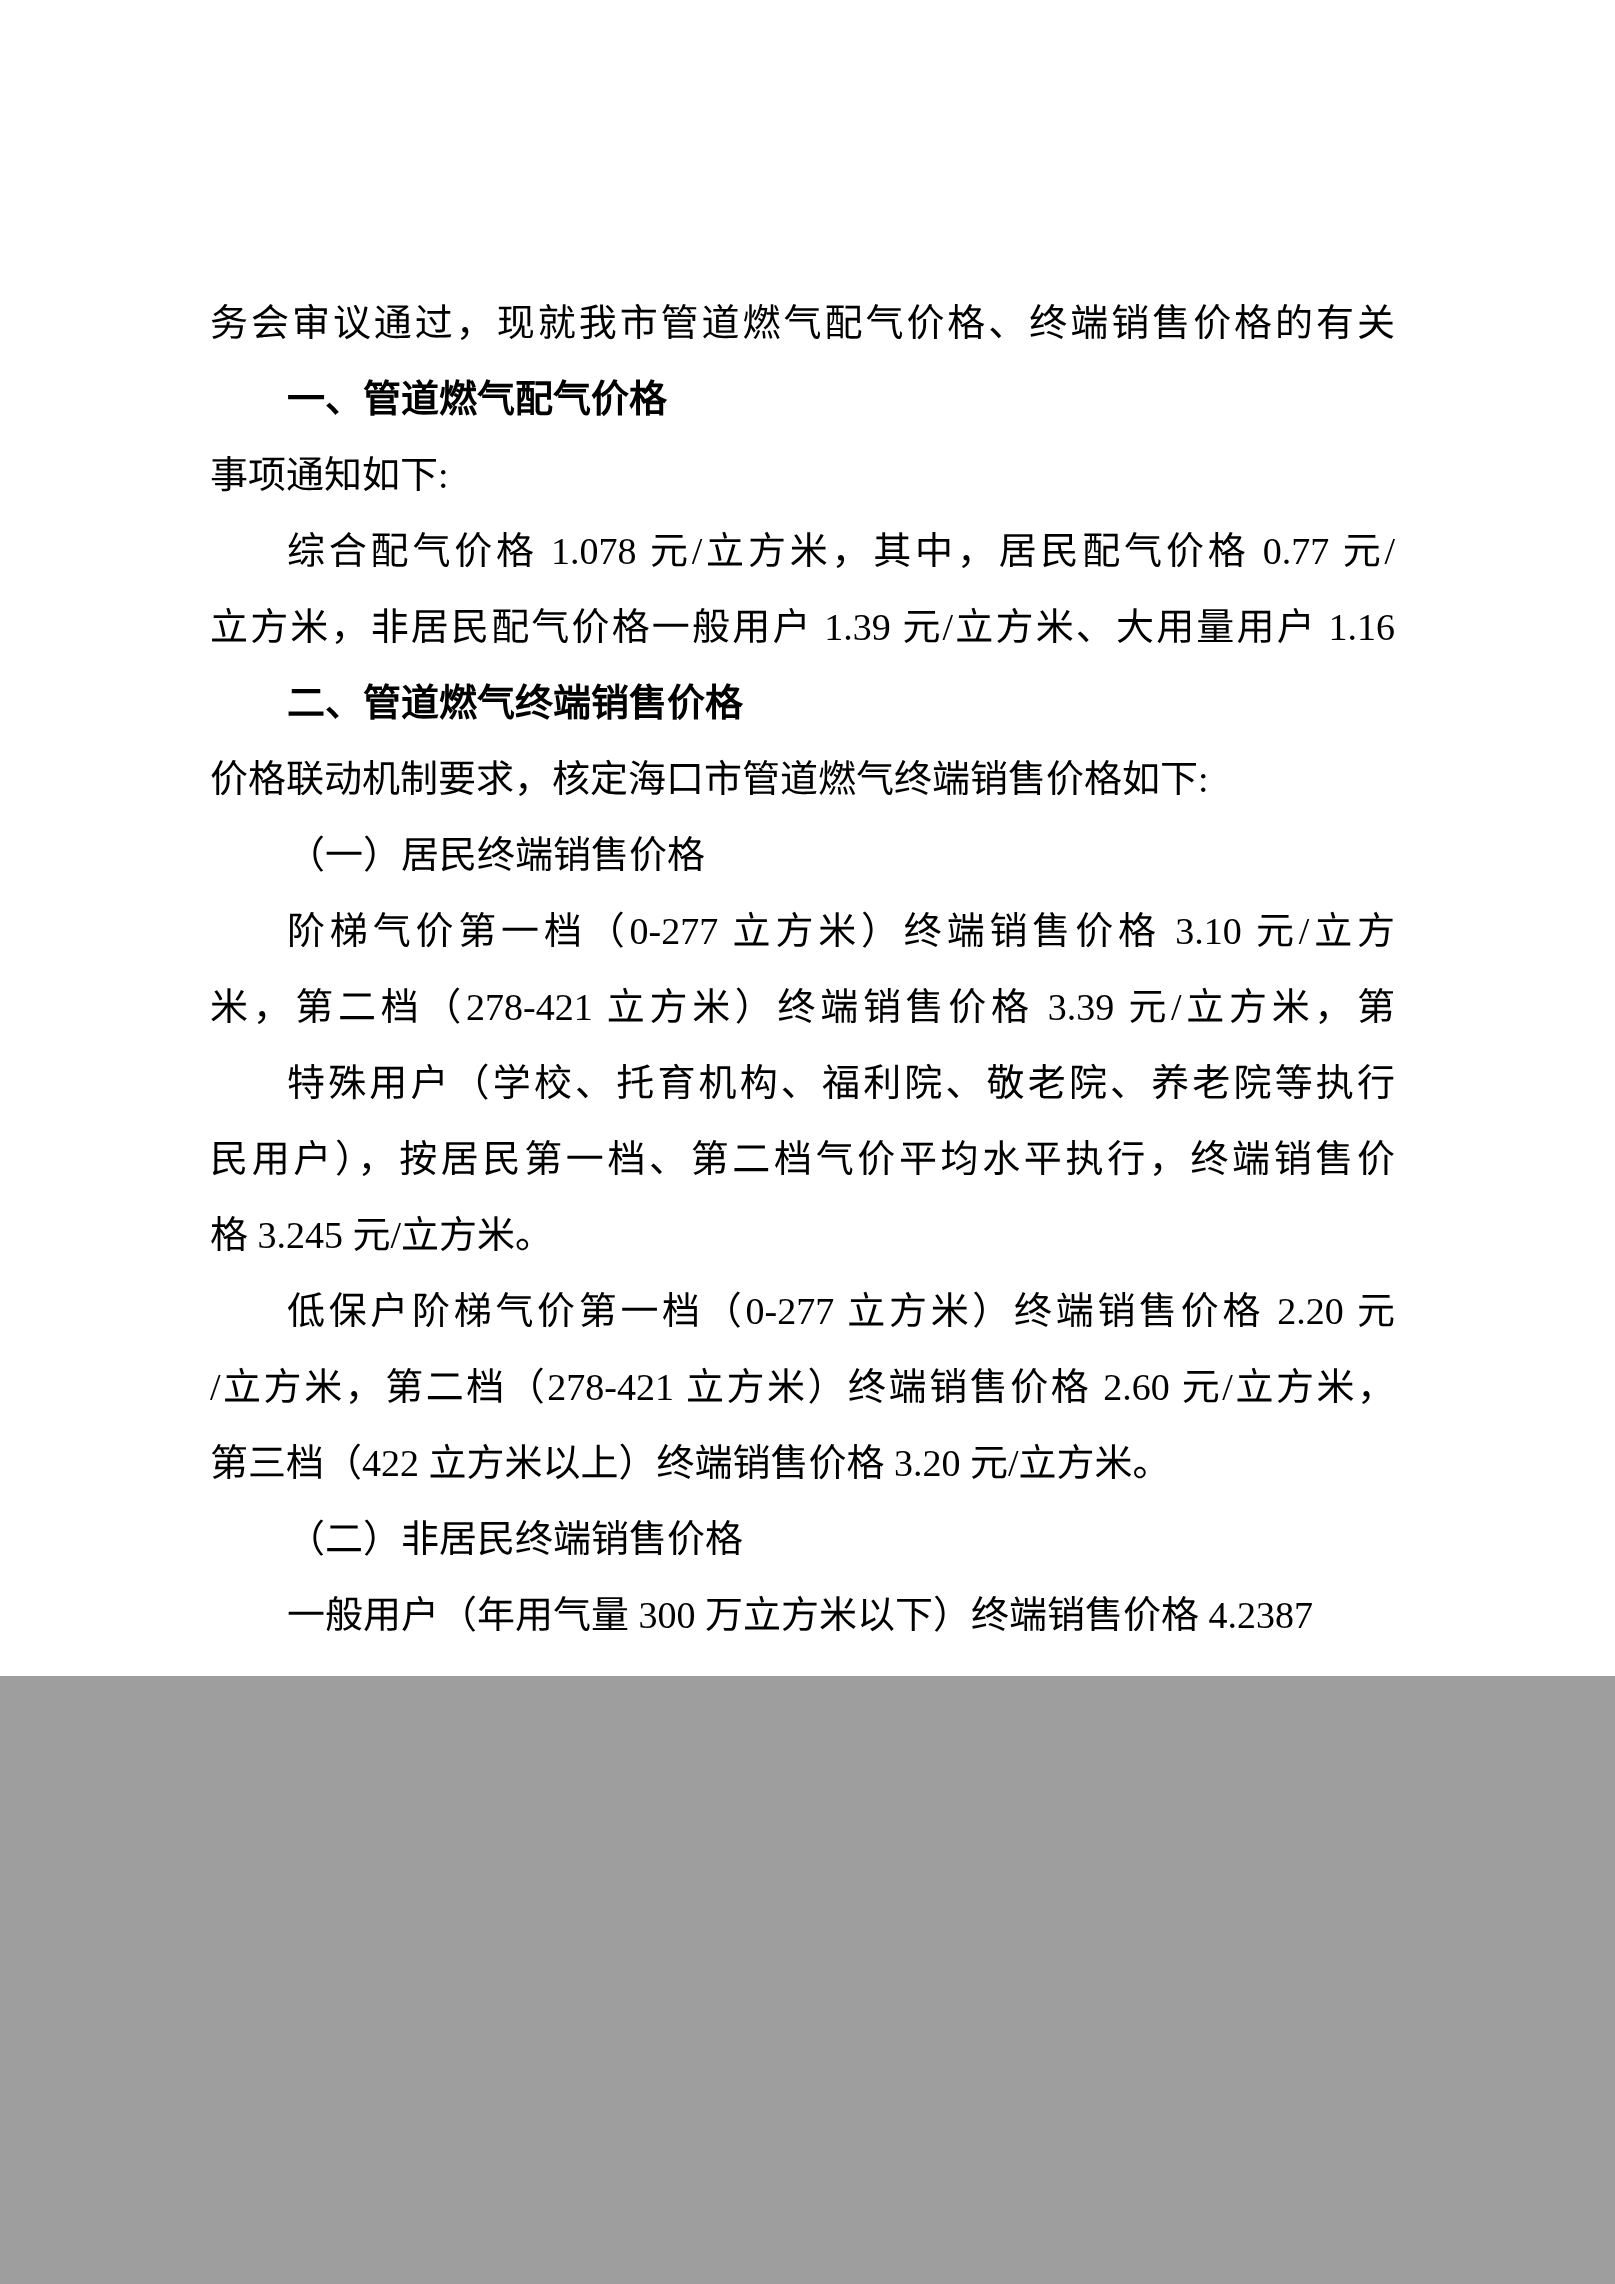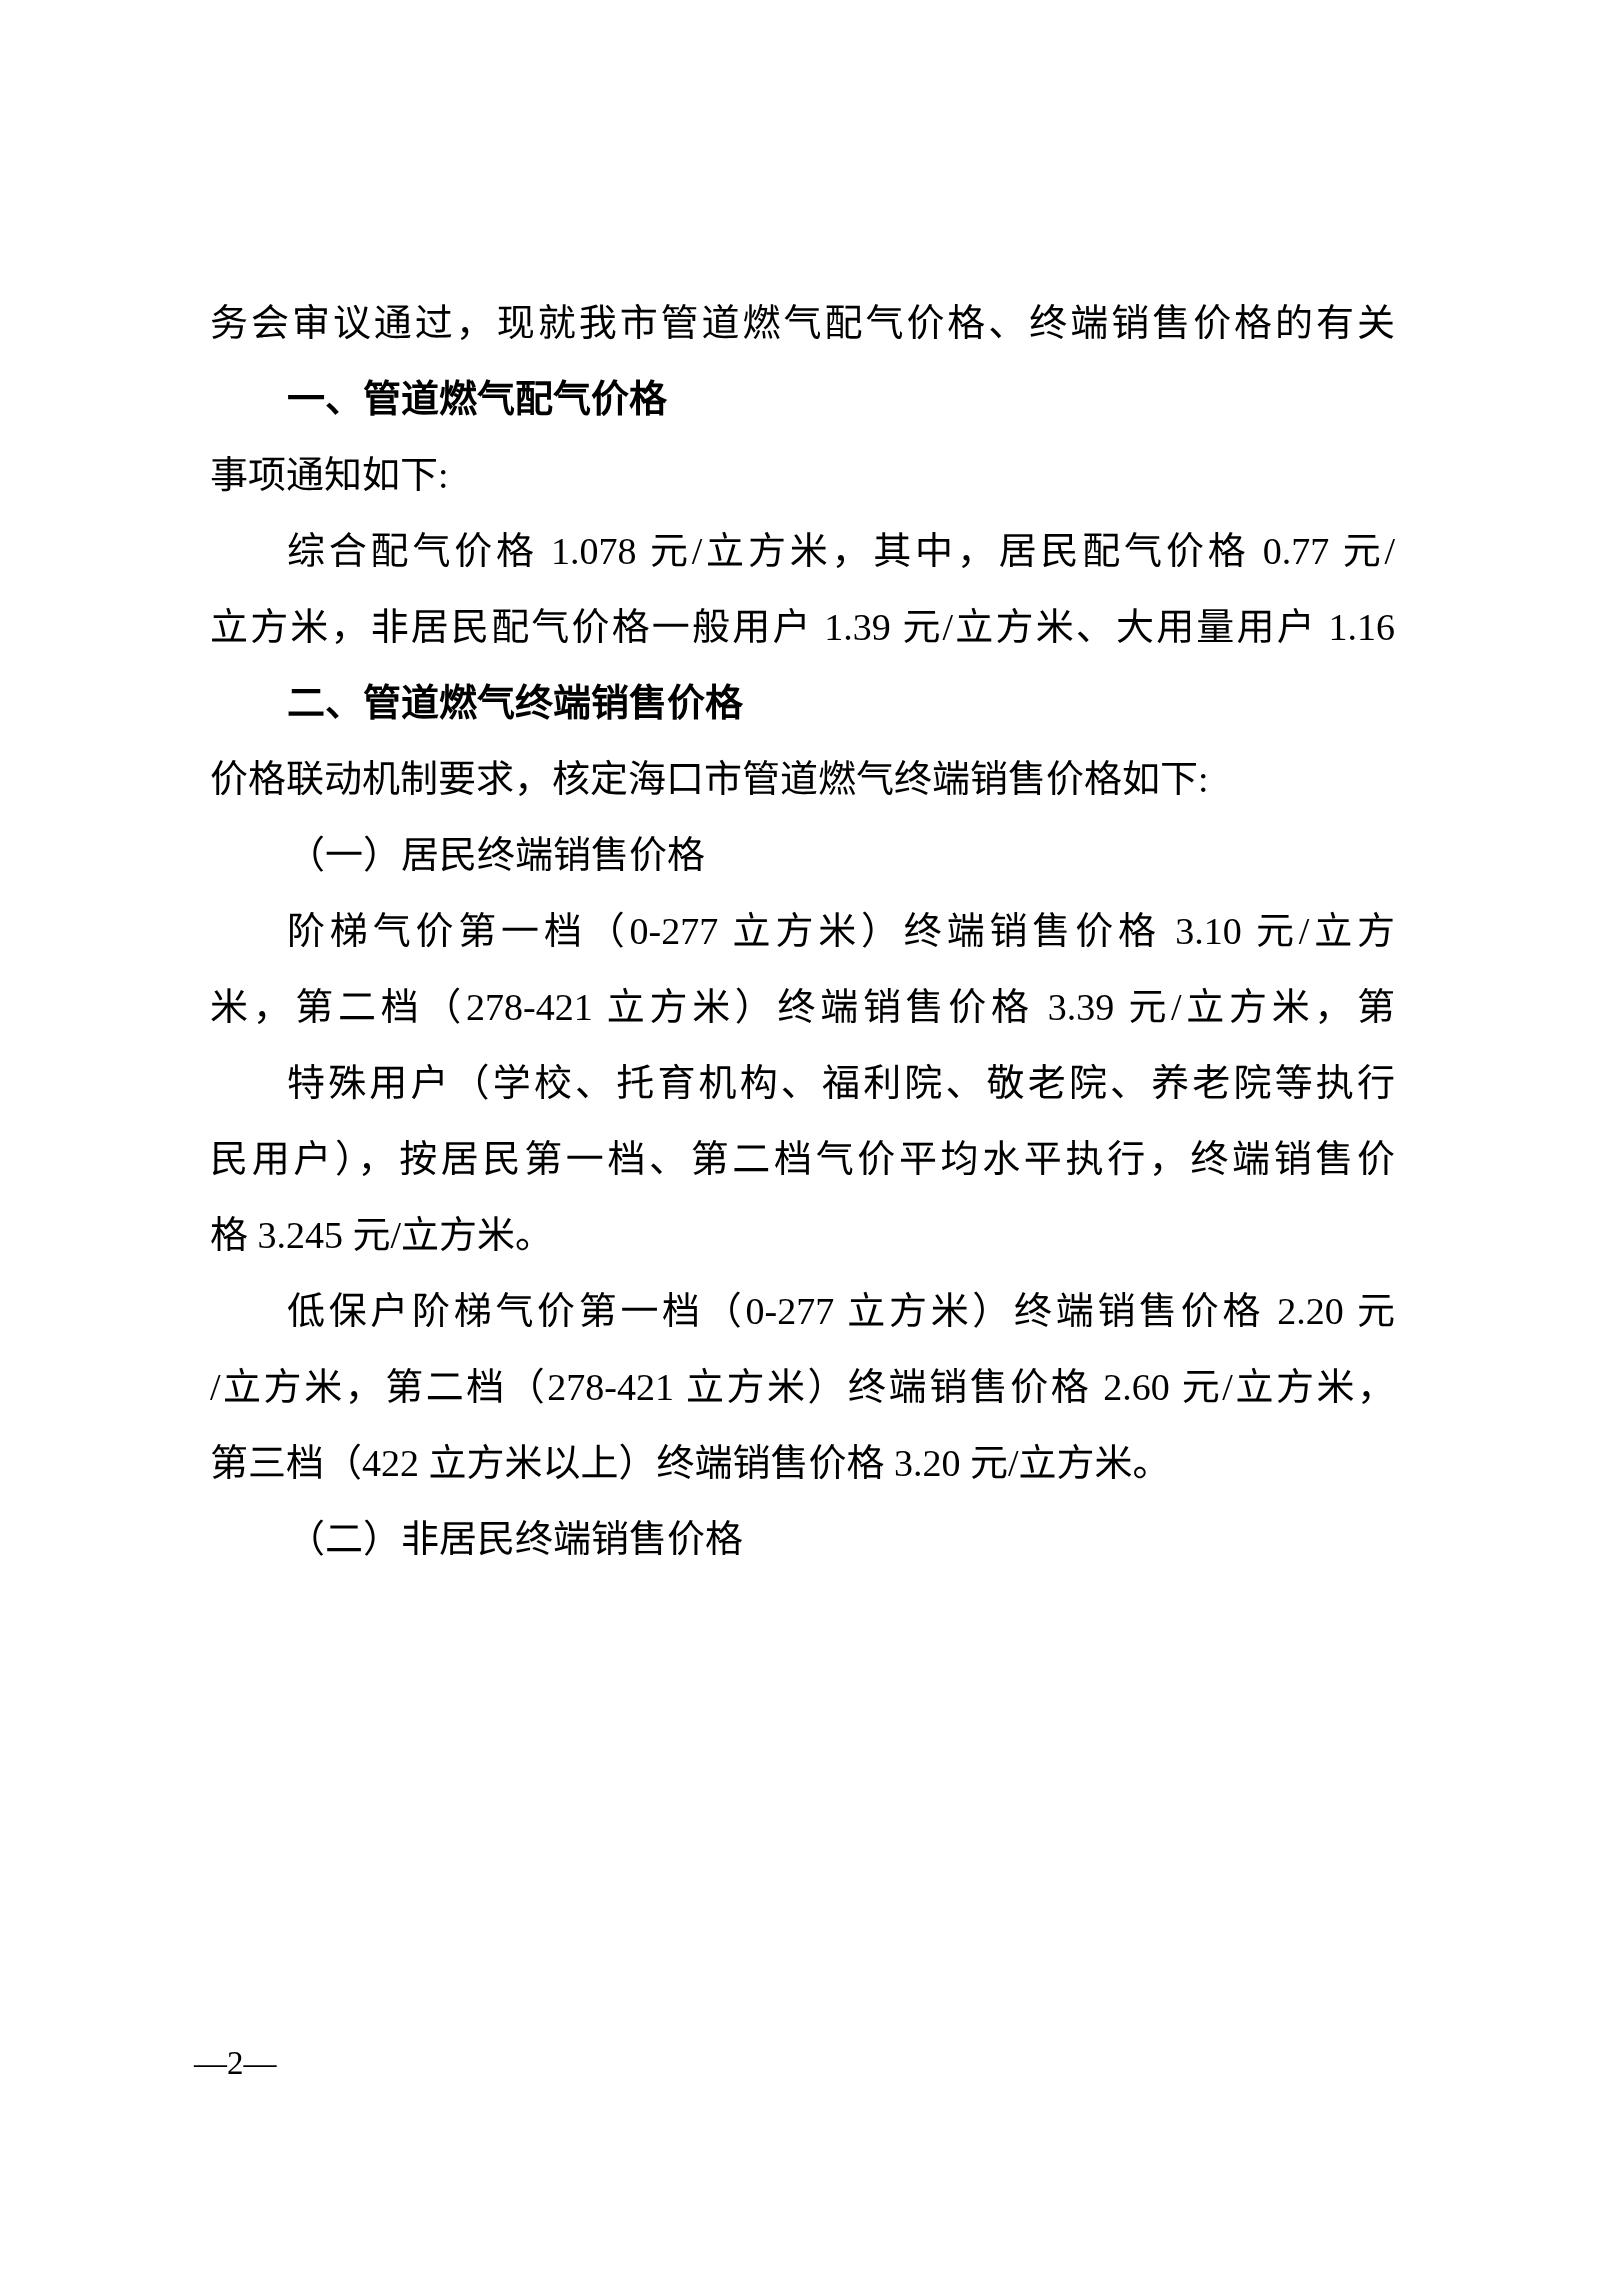--- a/index.html
+++ b/index.html
@@ -3,21 +3,21 @@
 <meta charset="utf-8">
 <style>
   html, body {
     margin: 0;
     padding: 0;
     background: #9e9e9e;
   }
   .page {
     position: relative;
     width: 1616px;
-    height: 2284px;
+    height: 1676px;
     margin: 0 auto;
     background: #ffffff;
     color: #000000;
     overflow: hidden;
     font-family: "Liberation Serif", "DejaVu Serif", serif;
   }
   .content {
     position: absolute;
     left: 210px;
     top: 285px;
@@ -74,16 +74,17 @@
     <div class="line h-kai indent">（一）居民终端销售价格</div>
     <div class="line full indent">阶梯气价第一档（0-277 立方米）终端销售价格 3.10 元/立方</div>
     <div class="line full">米，第二档（278-421 立方米）终端销售价格 3.39 元/立方米，第</div>
     <div class="line full indent">特殊用户（学校、托育机构、福利院、敬老院、养老院等执行</div>
     <div class="line full">民用户），按居民第一档、第二档气价平均水平执行，终端销售价</div>
     <div class="line">格 3.245 元/立方米。</div>
     <div class="line full indent">低保户阶梯气价第一档（0-277 立方米）终端销售价格 2.20 元</div>
     <div class="line full">/立方米，第二档（278-421 立方米）终端销售价格 2.60 元/立方米，</div>
     <div class="line">第三档（422 立方米以上）终端销售价格 3.20 元/立方米。</div>
     <div class="line h-kai indent">（二）非居民终端销售价格</div>
+    <div class="line indent">一般用户（年用气量 300 万立方米以下）终端销售价格 4.2387</div>
   </main>
   <div class="footer">—2—</div>
 </div>
 
 
 </body></html>

